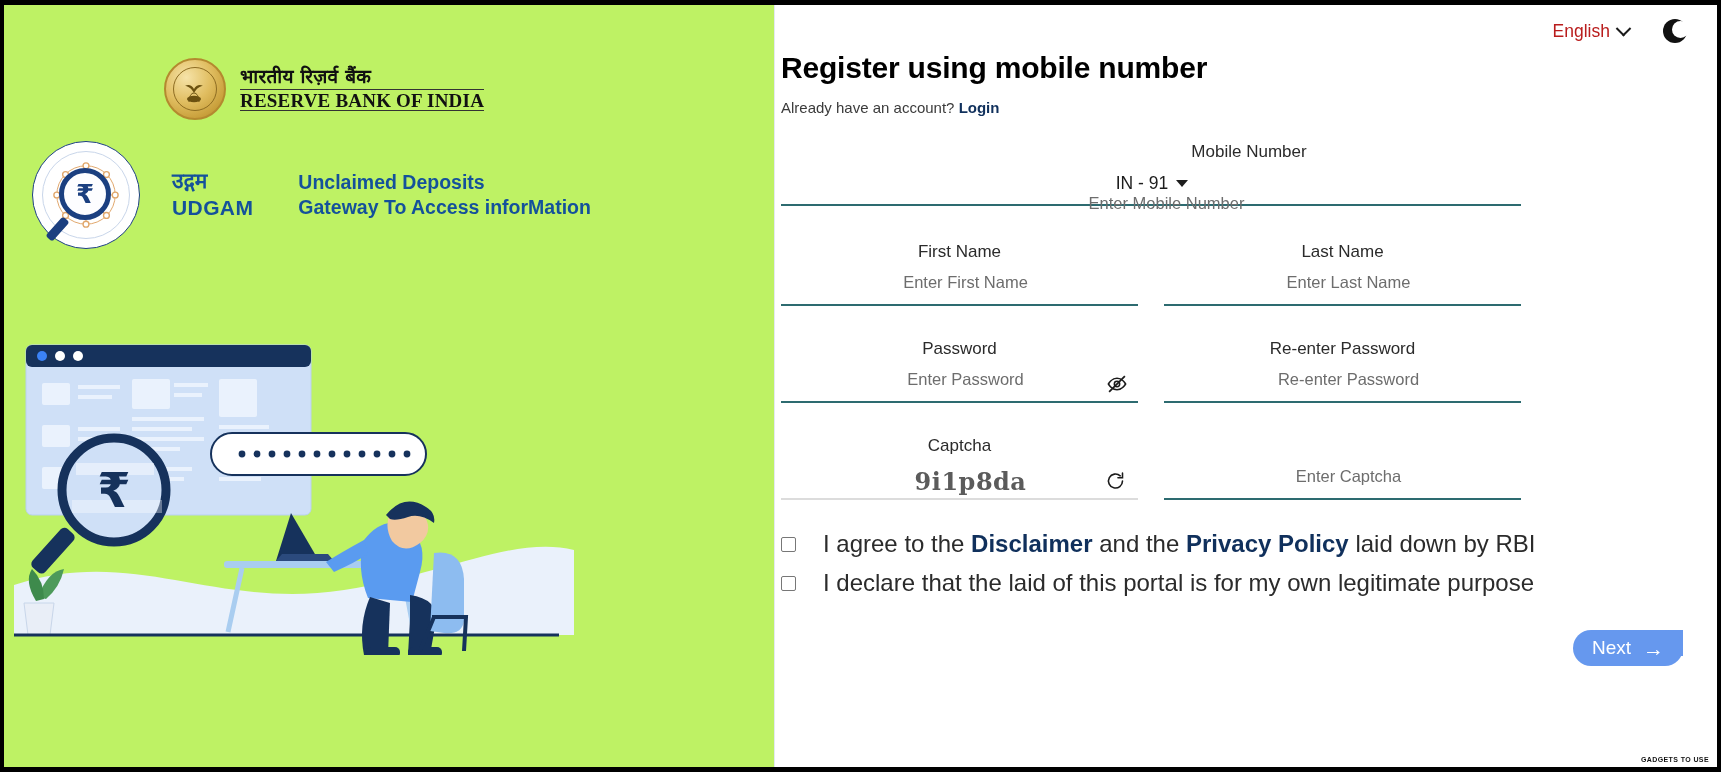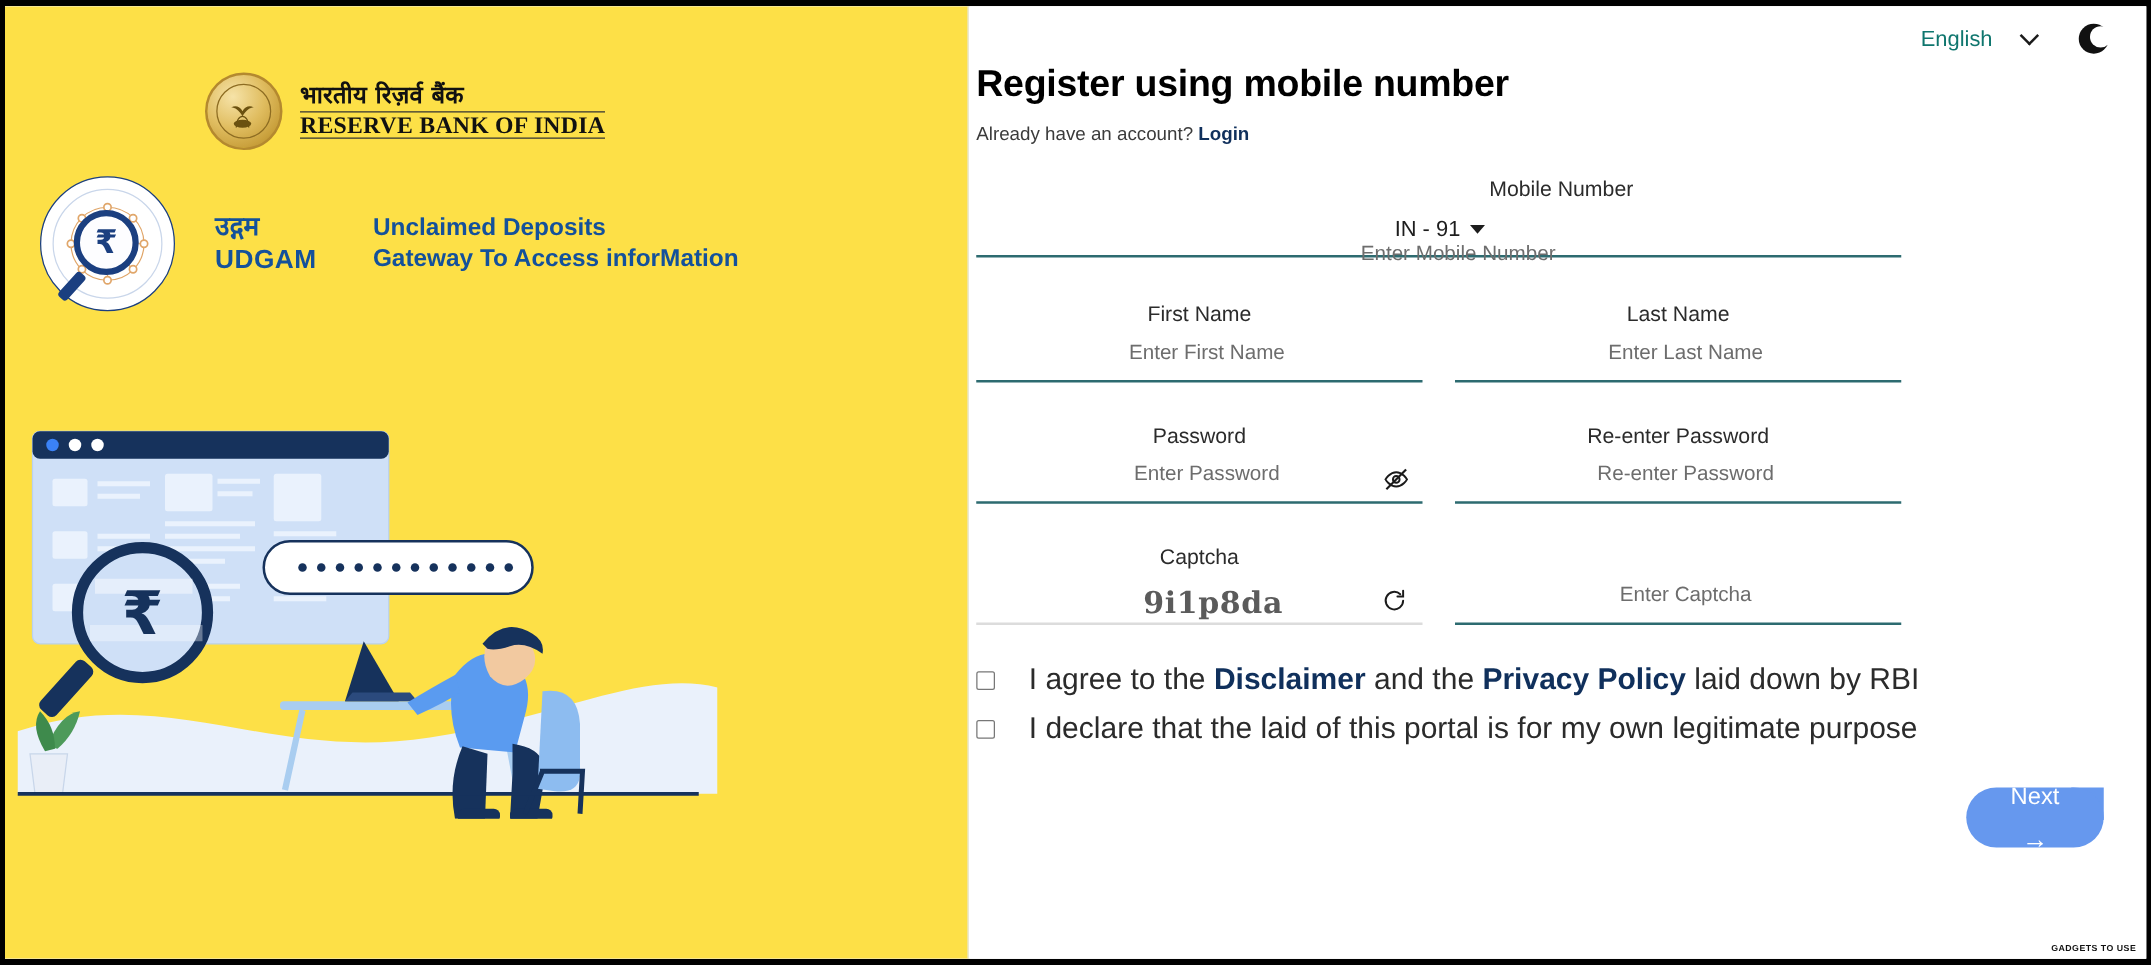--- a/index.html
+++ b/index.html
@@ -24,21 +24,21 @@
     width: 1713px; height: 762px;
     overflow: hidden;
     background: #ffffff;
   }
 
   
   #left-panel {
     position: absolute;
     left: 0; top: 0;
     width: 771px; height: 762px;
-    background: #fde047;
+    background: #bef264;
     border-right: 1px solid #e3e9f2;
   }
 
   
   #rbi-block {
     position: absolute;
     left: 160px; top: 53px;
     display: flex; align-items: center; gap: 14px;
   }
   .rbi-seal {
@@ -143,22 +143,22 @@
     width: 941px; height: 762px;
     background: #ffffff;
   }
 
   #topbar {
     position: absolute;
     right: 30px; top: 14px;
     display: flex; align-items: center; gap: 34px;
   }
   .lang {
-    display: flex; align-items: center; gap: 24px;
-    font-size: 17.5px; color: #0f766e;
+    display: flex; align-items: center; gap: 8px;
+    font-size: 17.5px; color: #b91c1c;
     cursor: pointer;
   }
   .chev {
     width: 11px; height: 11px;
     border-right: 2.4px solid #1b1b1b;
     border-bottom: 2.4px solid #1b1b1b;
     transform: rotate(45deg) translate(-2px,-2px);
   }
   .moon {
     width: 24px; height: 24px; border-radius: 50%;
@@ -264,29 +264,28 @@
   }
   .chkrow b { color: #10305c; cursor: pointer; }
 
   #nextwrap {
     position: absolute;
     right: 24px; top: 625px;
     width: 120px; height: 52px;
   }
   .nextbtn {
     position: absolute; left: 0; top: 0;
-    width: 110px; height: 48px;
+    width: 110px; height: 36px;
     background: #6698ee;
     border-radius: 26px 26px 26px 26px;
     display: flex; align-items: center; justify-content: center;
     gap: 12px;
     color: #fff; font-size: 19px;
     cursor: pointer;
     border: none;
-    flex-direction: column;
   }
   .nextbtn .arr { font-size: 21px; line-height: 1; }
   .notch {
     position: absolute;
     right: 10px; top: 0;
     width: 26px; height: 26px;
     background: #6698ee;
   }
 
   #watermark {

